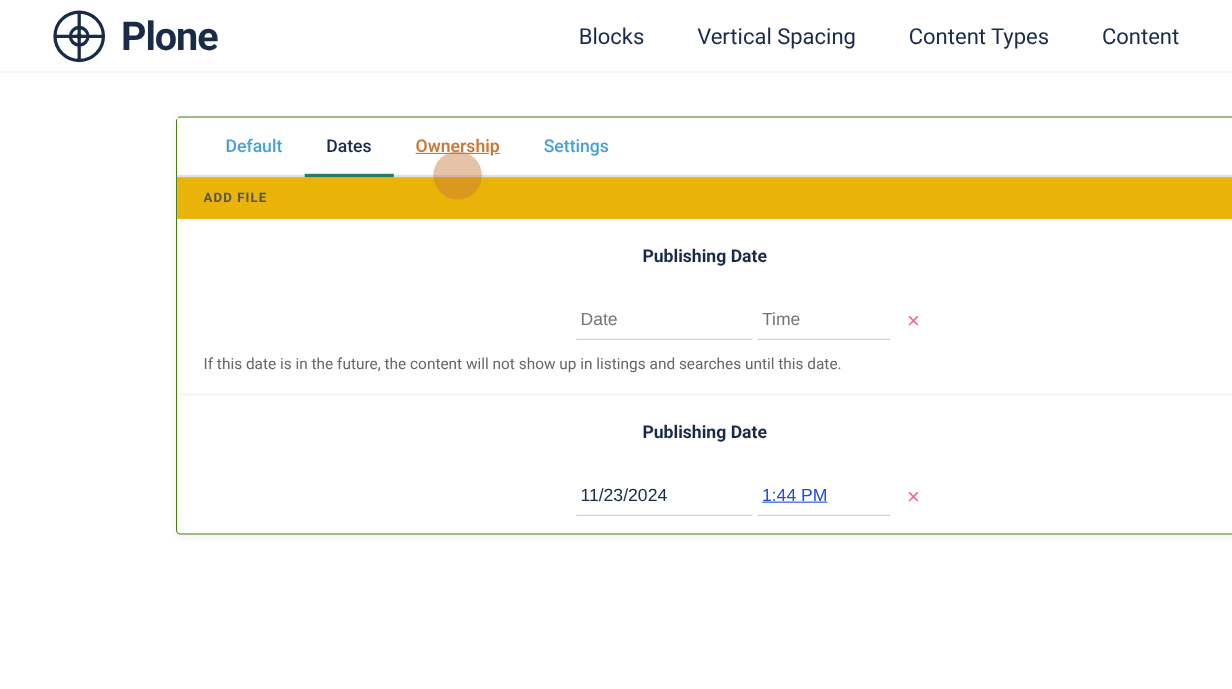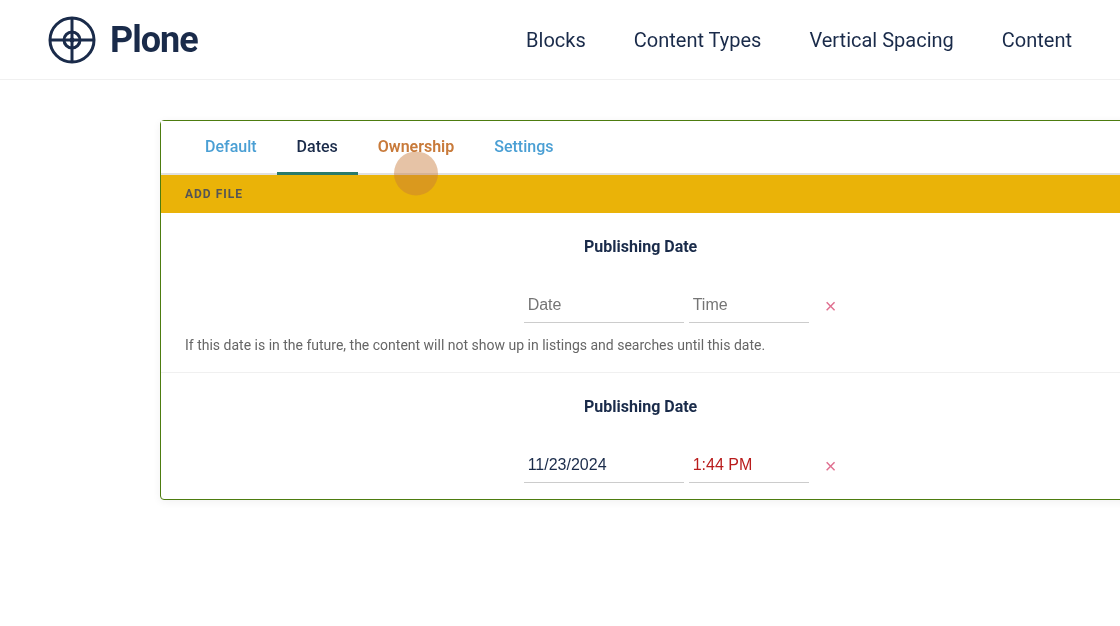--- a/index.html
+++ b/index.html
@@ -14,21 +14,21 @@
       width: 1120px;
       min-height: 626px;
       overflow-x: hidden;
     }
 
     
     .header {
       display: flex;
       align-items: center;
       padding: 0 48px;
-      height: 80px;
+      height: 66px;
       border-bottom: 1px solid #f0f0f0;
     }
 
     .logo-container {
       display: flex;
       align-items: center;
       gap: 14px;
       margin-right: auto;
     }
 
@@ -175,21 +175,22 @@
       padding: 8px 4px;
       font-size: 16px;
       color: #999;
       width: 120px;
       outline: none;
       background: transparent;
       margin-left: 5px;
     }
 
     .time-input.has-value {
-      color: #b91c1c;
+      color: #1d4ed8;
+      text-decoration: underline;
     }
 
     .clear-btn {
       background: none;
       border: none;
       cursor: pointer;
       padding: 4px 8px;
       color: #e07090;
       font-size: 20px;
       line-height: 1;
@@ -218,37 +219,37 @@
       <circle cx="24" cy="24" r="8" stroke="#1a2b4a" stroke-width="3" fill="none"></circle>
       <circle cx="24" cy="24" r="2.5" fill="#1a2b4a"></circle>
       <line x1="24" y1="2" x2="24" y2="46" stroke="#1a2b4a" stroke-width="3"></line>
       <line x1="2" y1="24" x2="46" y2="24" stroke="#1a2b4a" stroke-width="3"></line>
     </svg>
     <span class="logo-text">Plone</span>
   </div>
 
   <nav class="nav">
     <a class="nav-item">Blocks</a>
+    <a class="nav-item">Vertical Spacing</a>
     <a class="nav-item">Content Types</a>
-    <a class="nav-item">Vertical Spacing</a>
     <a class="nav-item">Content</a>
   </nav>
 </header>
 
 <main class="content">
   <div class="card">
 
     <div class="tabs">
       <div class="tab">
         <span>Default</span>
       </div>
       <div class="tab active">
         <span>Dates</span>
       </div>
-      <div class="tab ownership" style="position:relative;">
+      <div class="tab ownership" style="position:relative;text-decoration:underline;">
         <span>Ownership</span>
         <div class="click-indicator"></div>
       </div>
       <div class="tab">
         <span>Settings</span>
       </div>
     </div>
 
     <div class="section-label">ADD FILE</div>
 

